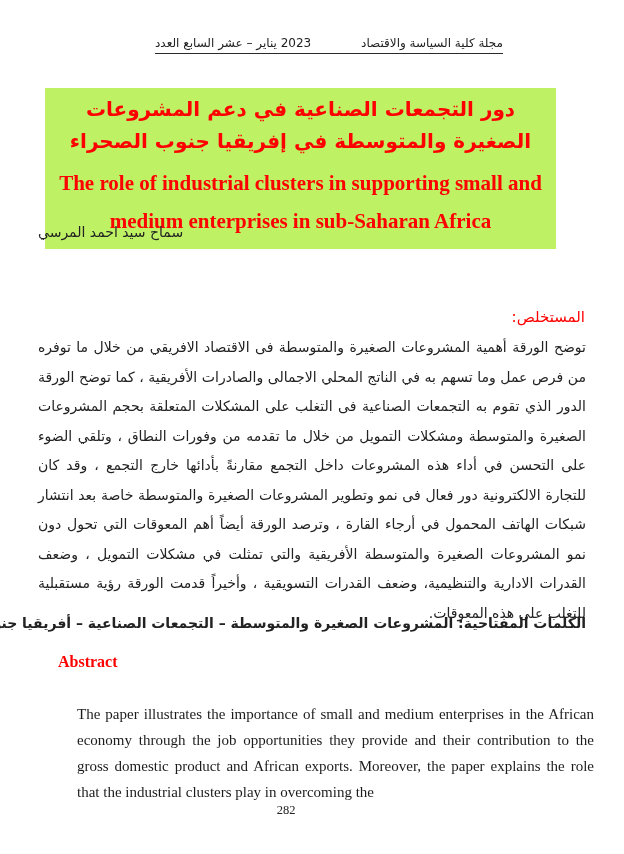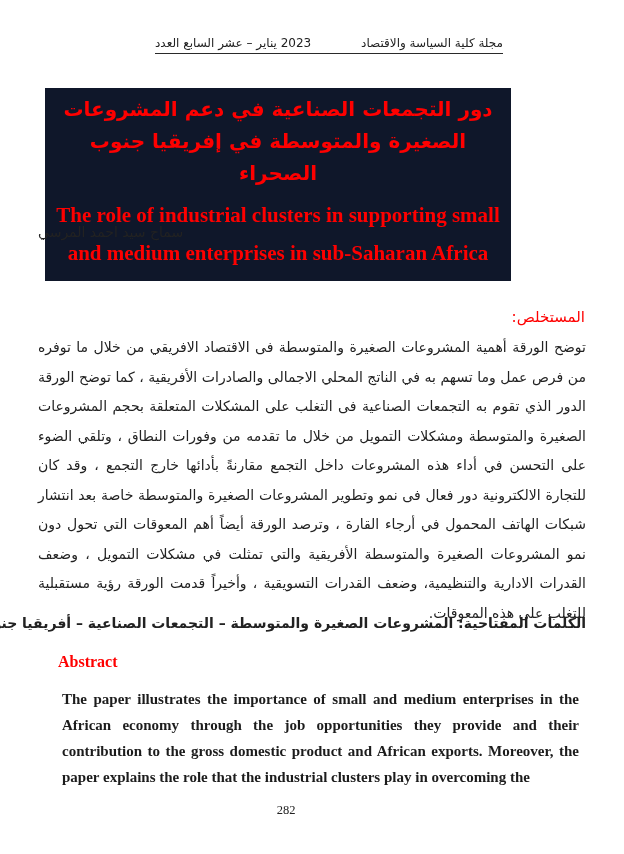--- a/index.html
+++ b/index.html
@@ -11,22 +11,22 @@
   .header {
     position:absolute; top:36px; left:155px; width:348px;
     display:flex; justify-content:space-between; align-items:flex-end;
     border-bottom:1px solid #2a2a2a; padding-bottom:3px;
     font-size:12px; direction:ltr; white-space:nowrap;
   }
   .header .seg { display:inline-block; }
   .header .seg-right { direction:rtl; }
   
   .title-box {
-    position:absolute; top:88px; left:45px; width:466px;
-    background:#0f172a; text-align:center; padding:5px 4px 9px 4px;
+    position:absolute; top:88px; left:45px; width:511px;
+    background:#bef264; text-align:center; padding:5px 4px 9px 4px;
     box-sizing:border-box;
   }
   .title-ar {
     direction:rtl; font-weight:bold; color:#fe0000;
     font-size:20px; line-height:32px;
   }
   .title-en {
     font-family:"Liberation Serif", "DejaVu Serif", serif;
     font-weight:bold; color:#fe0000; font-size:21px; line-height:38px;
     margin-top:7px;
@@ -51,23 +51,23 @@
     position:absolute; top:615px; left:38px; width:548px;
     direction:rtl; text-align:right; font-weight:bold; font-size:14px;
     white-space:nowrap;
   }
   .abstract-en-heading {
     position:absolute; top:653px; left:58px;
     font-family:"Liberation Serif", "DejaVu Serif", serif;
     color:#fe0000; font-weight:bold; font-size:16px;
   }
   .abstract-en {
-    position:absolute; top:686px; left:62px; width:517px; margin:0;
+    position:absolute; top:686px; left:62px; width:517px; margin:15px;
     font-family:"Liberation Serif", "DejaVu Serif", serif;
-    text-align:justify; font-size:15px; line-height:26px; color:#1c1c1c;font-weight:bold;
+    text-align:justify; font-size:15px; line-height:26px; color:#1c1c1c;
   }
   .page-number {
     position:absolute; top:803px; left:0; width:572px; text-align:center;
     font-family:"Liberation Serif", "DejaVu Serif", serif; font-size:12.5px;
   }
 </style>
 </head>
 <body>
 
 <div class="page">

